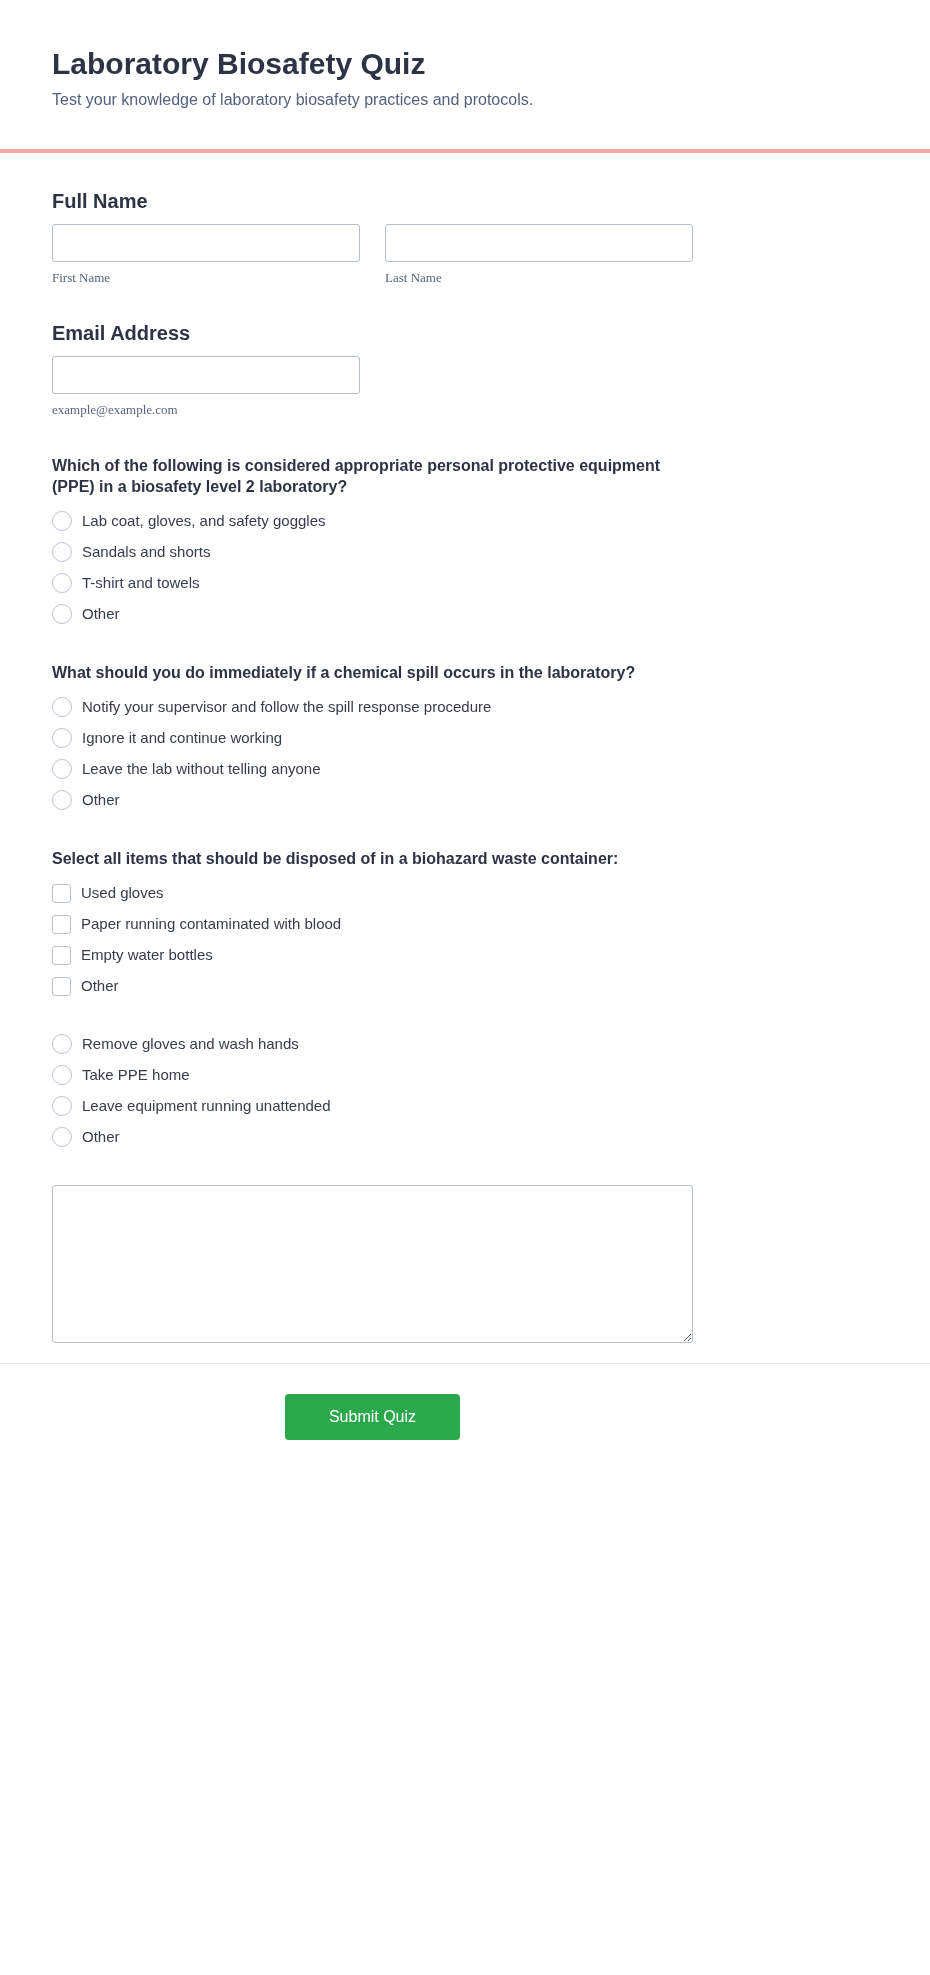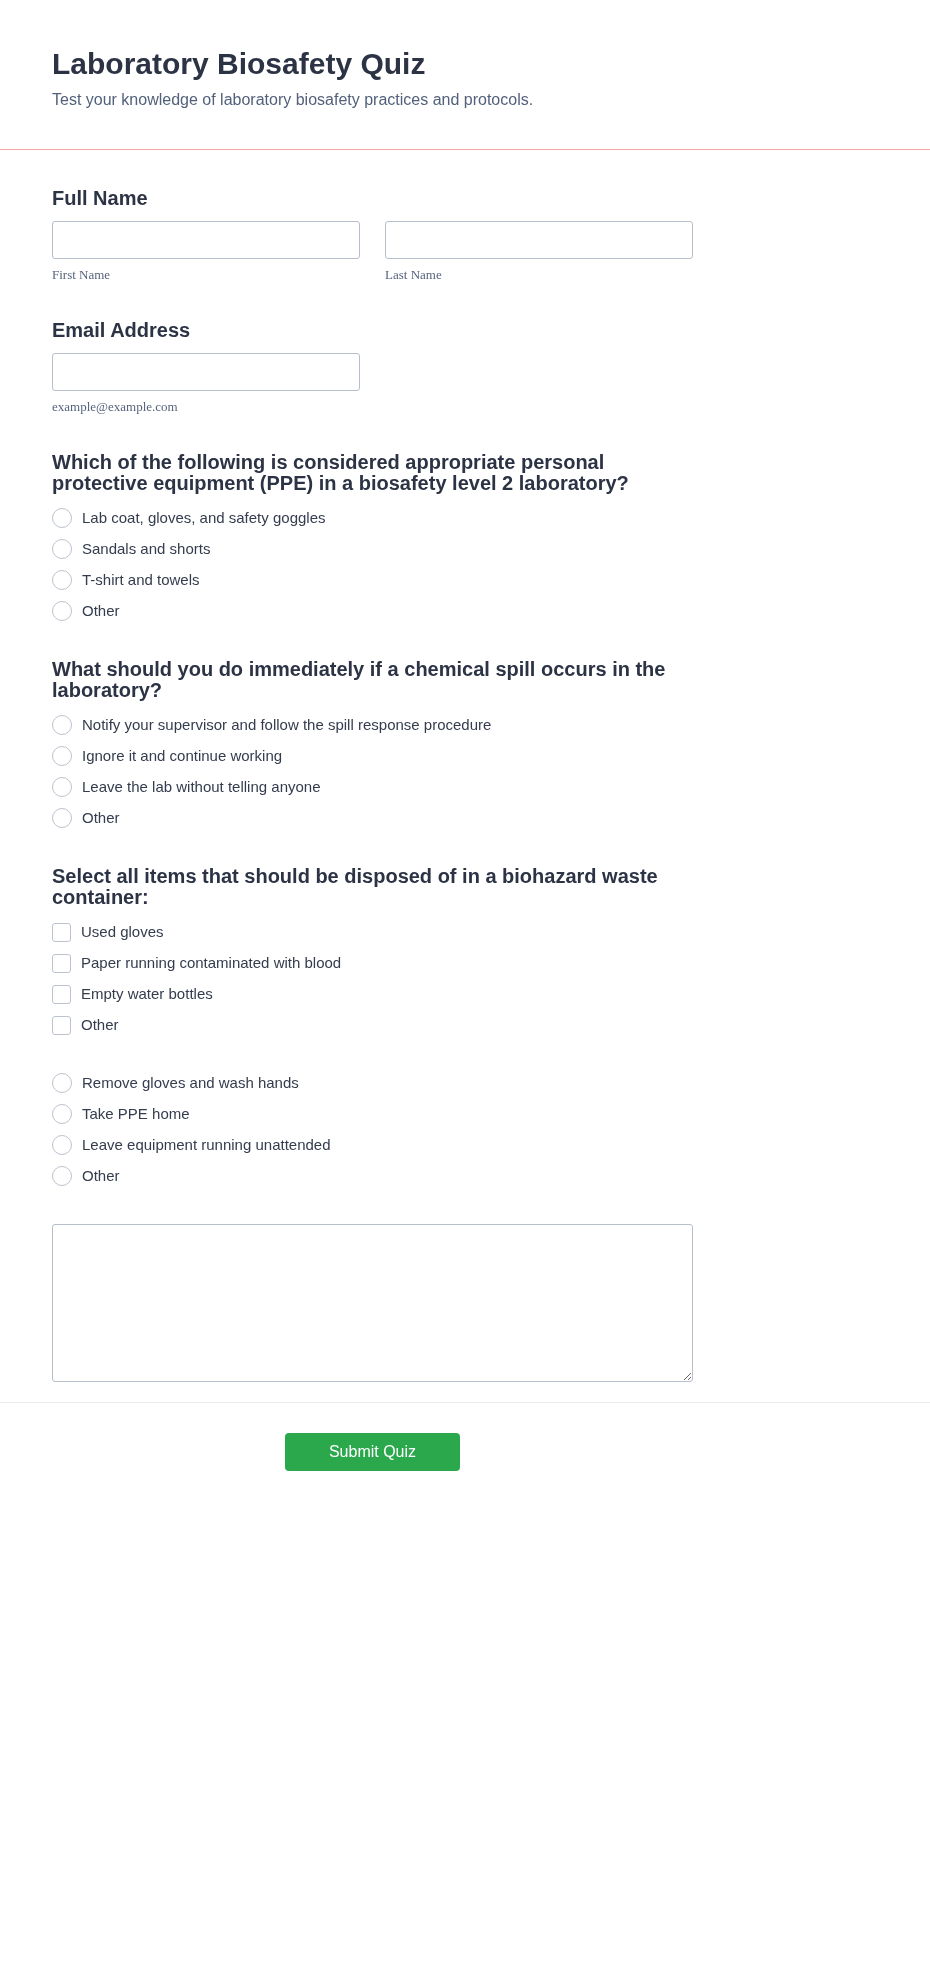--- a/index.html
+++ b/index.html
@@ -7,35 +7,35 @@
   body {
     width: 930px;
     min-height: 1975px;
     margin: 0 auto;
     font-family: "Liberation Sans", "DejaVu Sans", sans-serif;
     color: #2c3345;
     position: relative;
   }
 
   
-  .form-header { padding: 46px 52px 40px 52px; border-bottom: 1px solid #fca5a5; }
+  .form-header { padding: 46px 52px 40px 52px; border-bottom: 4px solid #fca5a5; }
   .form-title { font-size: 30px; line-height: 35px; font-weight: 700; color: #2c3345; }
   .form-subtitle { margin-top: 10px; font-size: 16px; line-height: 18px; color: #52617b; }
 
   
   .form-body { padding: 0 52px; }
   .field { margin-top: 38px; width: 641px; }
   .field-label {
     display: block;
     font-size: 20px; line-height: 20px;
     font-weight: 600; color: #2c3345;
     margin-bottom: 13px;
   }
   .question-text {
-    font-size: 20px; line-height: 21px;
+    font-size: 16px; line-height: 21px;
     font-weight: 600; color: #2c3345;
     max-width: 622px;
     margin-bottom: 14px;
   }
 
   .name-row { display: flex; gap: 25px; width: 641px; }
   .name-col { flex: 1 1 0; min-width: 0; }
 
   .text-input {
     display: block;
@@ -85,21 +85,21 @@
     margin-top: 20px;
     width: 100%;
   }
 
   .submit-row {
     width: 641px;
     margin: 30px 0 0 52px;
     display: flex; justify-content: center;
   }
   .submit-button {
-    min-width: 175px; height: 38px;
+    min-width: 175px; height: 46px;
     padding: 0 28px;
     background: #2ba84c;
     color: #ffffff;
     border: none; border-radius: 4px;
     font-family: inherit; font-size: 16px; font-weight: 400;
     cursor: pointer;
   }
 </style>
 </head>
 <body>

